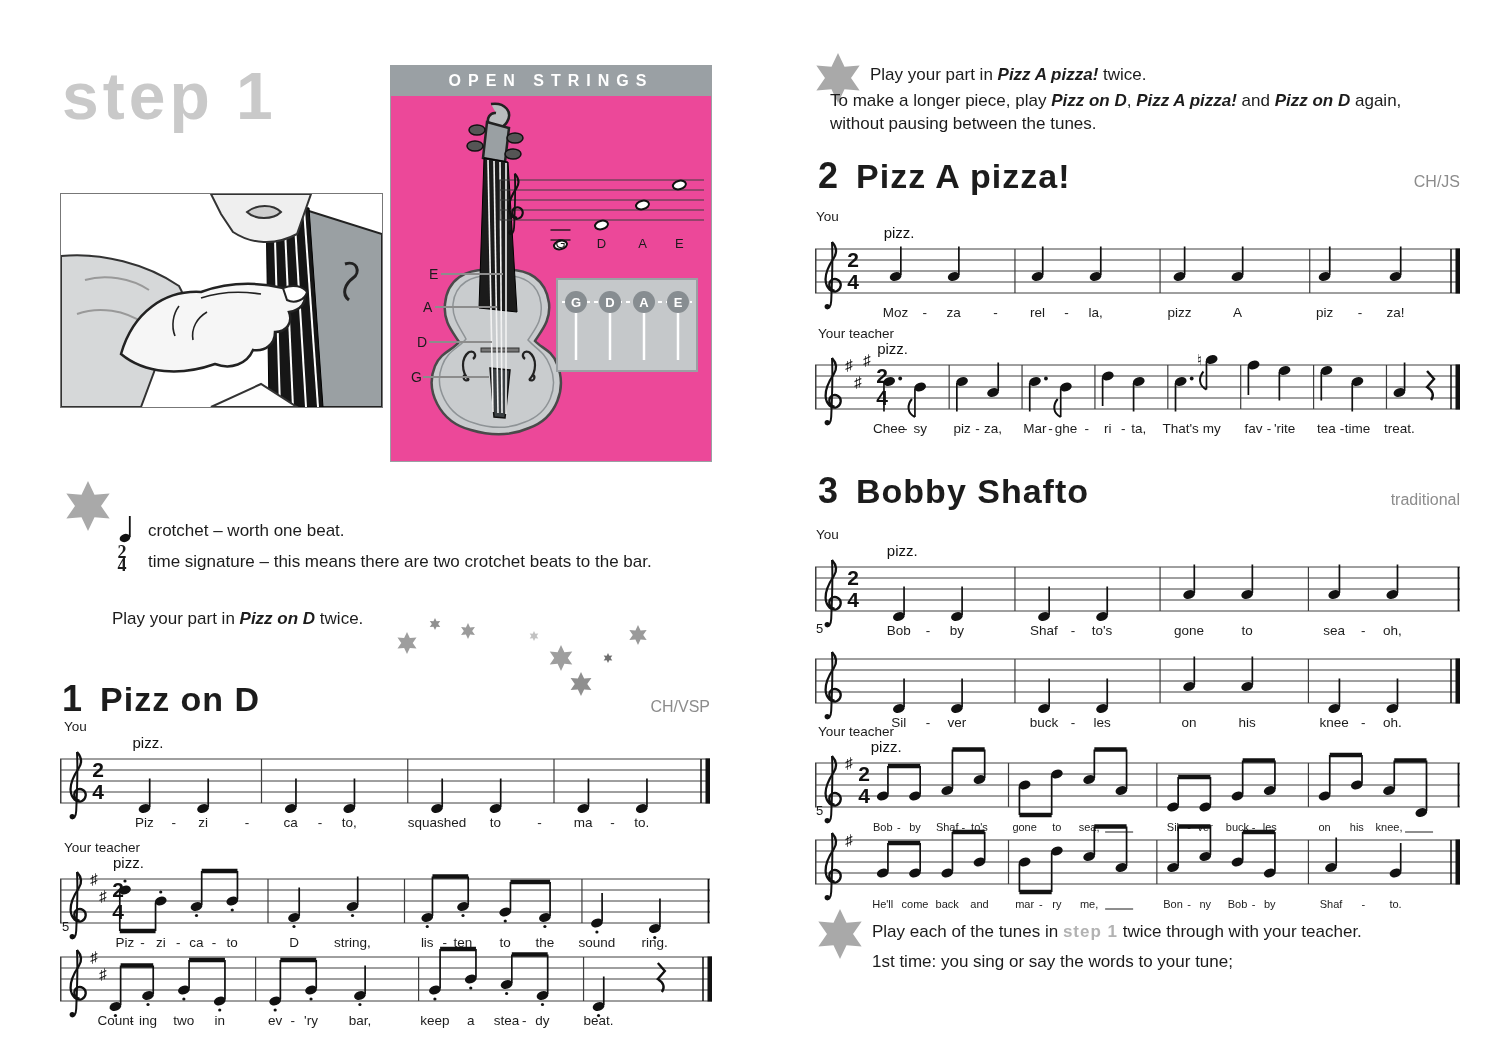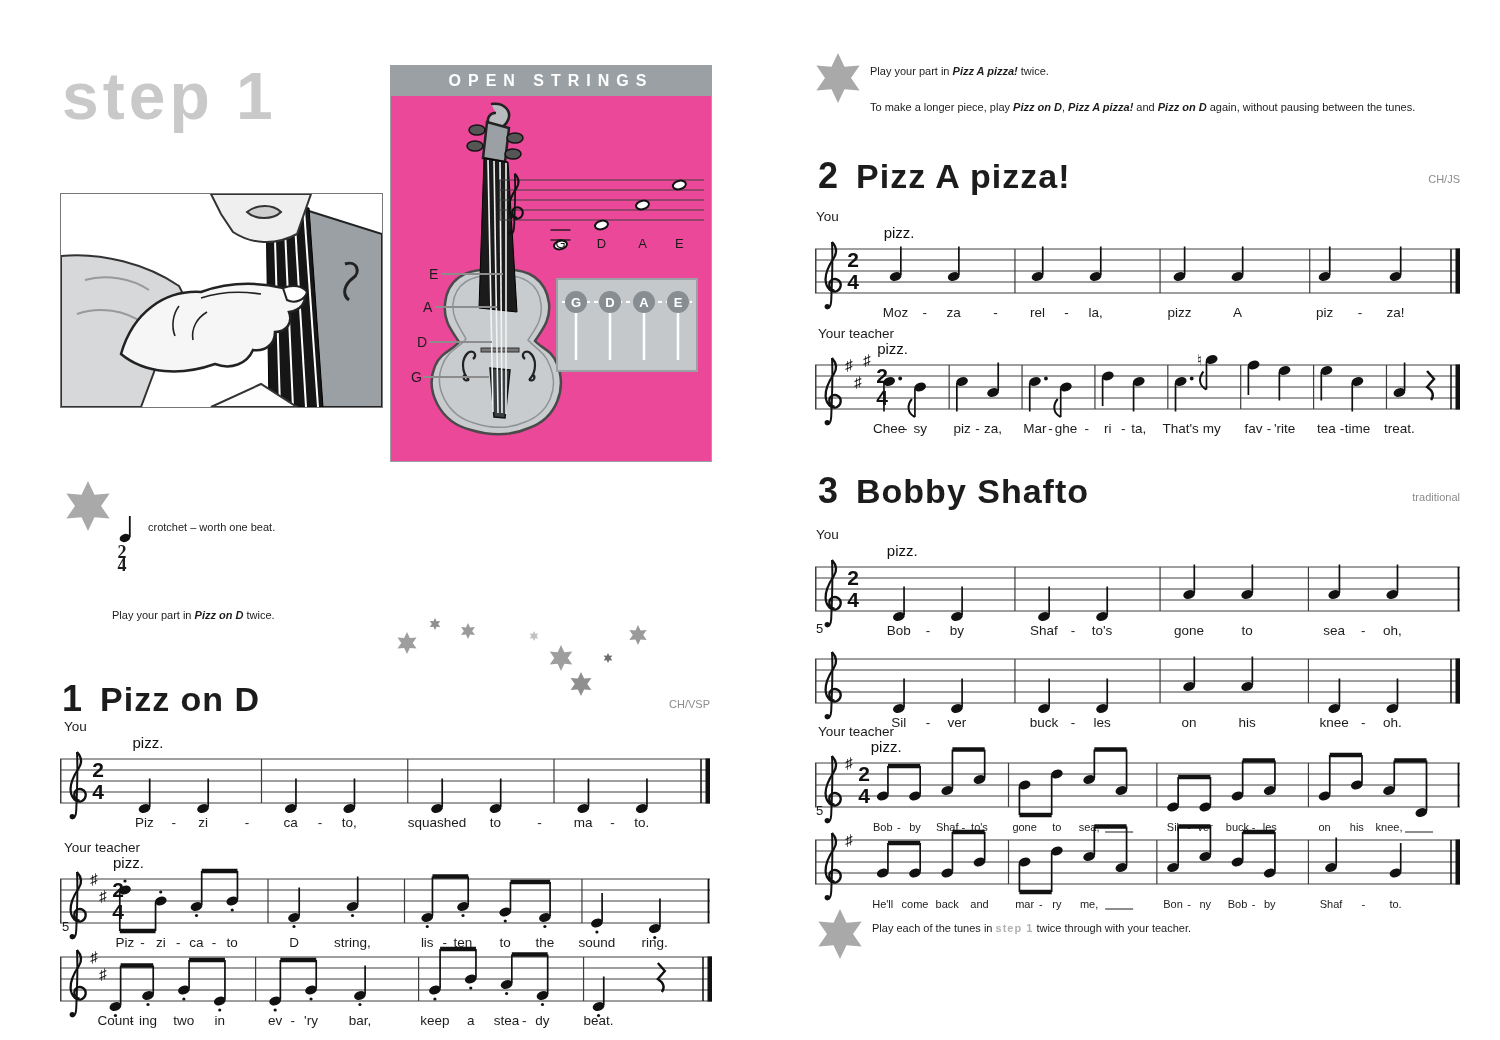--- a/index.html
+++ b/index.html
@@ -4,24 +4,24 @@
 <style>
   html,body{margin:0;padding:0;background:#e8e8e8;}
   #page{position:relative;width:1500px;height:1040px;background:#ffffff;overflow:hidden;
         font-family:"Liberation Sans",sans-serif;color:#1c1c1c;}
   .abs{position:absolute;}
   
   #step-title{font-size:66px;font-weight:700;color:#c9c9c9;letter-spacing:4px;}
   .tune-head{display:flex;align-items:baseline;gap:18px;}
   .tune-num{font-size:36px;font-weight:800;}
   .tune-title{font-size:34px;font-weight:800;letter-spacing:1px;}
-  .credit{font-size:11px;color:#8c8c8c;text-align:right;}
+  .credit{font-size:16px;color:#8c8c8c;text-align:right;}
   .part-label{font-size:13.5px;color:#1c1c1c;}
   
-  .body-text{font-size:11px;line-height:1.35;}
+  .body-text{font-size:17px;line-height:1.35;}
   .nowrap{white-space:nowrap;}
   .seg-b{font-weight:700;}
   .seg-bi{font-weight:700;font-style:italic;}
   .seg-step{color:#b2b2b2;font-weight:700;letter-spacing:1px;}
   
   #os-panel{border:1px solid #9aa0a3;background:#ec4899;}
   #os-header{height:30px;background:#9aa0a4;display:flex;align-items:center;justify-content:center;}
   #os-title{color:#fff;font-weight:700;font-size:16px;letter-spacing:7px;}
   #os-box{background:#c5c8ca;border:2px solid #9aa0a3;}
   
@@ -159,20 +159,21 @@
   <svg class="abs" style="left:119px;top:514px;" width="16" height="30" viewBox="0 0 16 30">
     <ellipse cx="6" cy="24" rx="5.4" ry="4" transform="rotate(-18 6 24)" fill="#111"></ellipse>
     <line x1="10.8" y1="23" x2="10.8" y2="2" stroke="#111" stroke-width="1.8"></line>
   </svg>
   <div class="abs body-text" style="left:148px;top:520px;">crotchet – worth one beat.</div>
 
   <div class="abs timesig" style="left:114px;top:546px;width:16px;">
     <div>2</div>
     <div>4</div>
   </div>
+  <div class="abs body-text" style="left:148px;top:551px;">time signature – this means there are two crotchet beats to the bar.</div>
 
   <div class="abs body-text" style="left:112px;top:608px;"><span>Play your part in </span><span class="seg-bi">Pizz on D</span><span> twice.</span></div>
 
   <div id="star-scatter">
       <svg width="26" height="26" style="position: absolute; left: 394px; top: 630px;">
         <polygon points="13.00,2.00 10.14,8.05 3.47,7.50 7.28,13.00 3.47,18.50 10.14,17.95 13.00,24.00 15.86,17.95 22.53,18.50 18.72,13.00 22.53,7.50 15.86,8.05" fill="#9e9e9e"></polygon>
       </svg>
       <svg width="16" height="16" style="position: absolute; left: 427px; top: 616px;">
         <polygon points="8.00,2.00 6.44,5.30 2.80,5.00 4.88,8.00 2.80,11.00 6.44,10.70 8.00,14.00 9.56,10.70 13.20,11.00 11.12,8.00 13.20,5.00 9.56,5.30" fill="#8f8f8f"></polygon>
       </svg>
@@ -410,21 +411,21 @@
         <text x="446.62000000000006" y="96" font-size="13.5" fill="#1c1c1c" text-anchor="middle">stea</text>
         <text x="464.224" y="96" font-size="13.5" fill="#1c1c1c" text-anchor="middle">-</text>
         <text x="482.48" y="96" font-size="13.5" fill="#1c1c1c" text-anchor="middle">dy</text>
         <text x="538.552" y="96" font-size="13.5" fill="#1c1c1c" text-anchor="middle">beat.</text>
       </svg></div>
 
   <svg class="abs star6" style="left:812px;top:50px;" width="52" height="56">
       <polygon points="26.00,3.00 19.50,16.74 4.35,15.50 13.00,28.00 4.35,40.50 19.50,39.26 26.00,53.00 32.50,39.26 47.65,40.50 39.00,28.00 47.65,15.50 32.50,16.74" fill="#a9a9a9"></polygon>
     </svg>
   <div class="abs body-text" style="left:870px;top:64px;"><span>Play your part in </span><span class="seg-bi">Pizz A pizza!</span><span> twice.</span></div>
-  <div class="abs body-text" style="left:870px;top:90px;width:575px;margin-top:10px;"><span>To make a longer piece, play </span><span class="seg-bi">Pizz on D</span><span>, </span><span class="seg-bi">Pizz A pizza!</span><span> and </span><span class="seg-bi">Pizz on D</span><span> again, without pausing between the tunes.</span></div>
+  <div class="abs body-text" style="left:830px;top:90px;width:575px;"><span>To make a longer piece, play </span><span class="seg-bi">Pizz on D</span><span>, </span><span class="seg-bi">Pizz A pizza!</span><span> and </span><span class="seg-bi">Pizz on D</span><span> again, without pausing between the tunes.</span></div>
 
   <div class="abs tune-head" style="left:818px;top:155px;">
     <span class="tune-num">2</span>
     <span class="tune-title">Pizz A pizza!</span>
   </div>
   <div class="abs credit" style="left:1310px;top:173px;width:150px;">CH/JS</div>
 
   <div class="abs part-label" style="left:816px;top:209px;">You</div>
   <div class="abs" style="left:815px;top:221px;"><svg width="645" height="118" viewBox="0 0 645 118">
         <line x1="0" y1="28" x2="645" y2="28" stroke="#3f3f3f" stroke-width="1"></line>
@@ -821,14 +822,15 @@
         <text x="454.72499999999997" y="96" font-size="11" fill="#1c1c1c" text-anchor="middle">by</text>
         <text x="516" y="96" font-size="11" fill="#1c1c1c" text-anchor="middle">Shaf</text>
         <text x="548.25" y="96" font-size="11" fill="#1c1c1c" text-anchor="middle">-</text>
         <text x="580.5" y="96" font-size="11" fill="#1c1c1c" text-anchor="middle">to.</text>
       </svg></div>
 
   <svg class="abs star6" style="left:814px;top:906px;" width="52" height="56">
       <polygon points="26.00,3.00 19.50,16.74 4.35,15.50 13.00,28.00 4.35,40.50 19.50,39.26 26.00,53.00 32.50,39.26 47.65,40.50 39.00,28.00 47.65,15.50 32.50,16.74" fill="#a9a9a9"></polygon>
     </svg>
   <div class="abs body-text" style="left:872px;top:921px;"><span>Play each of the tunes in </span><span class="seg-step">step 1</span><span> twice through with your teacher.</span></div>
+  <div class="abs body-text" style="left:872px;top:951px;">1st time: you sing or say the words to your tune;</div>
 
 </div>
 
 </body></html>

